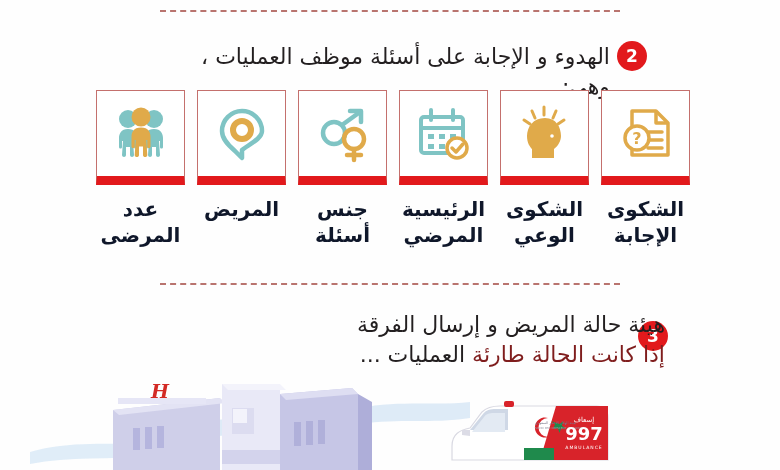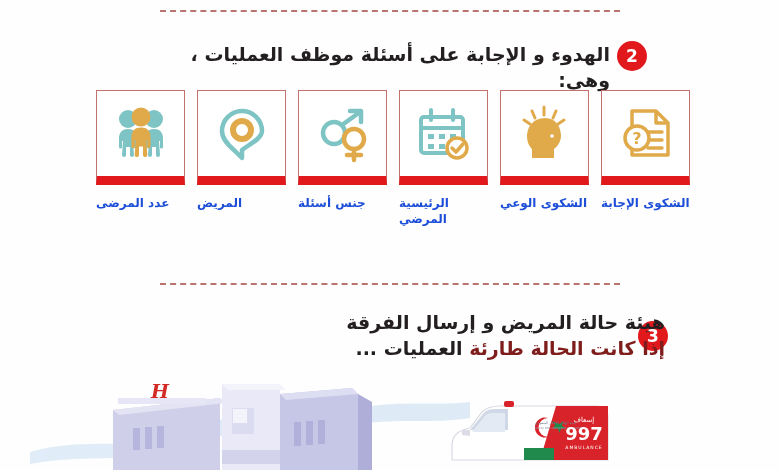--- a/index.html
+++ b/index.html
@@ -48,22 +48,22 @@
     line-height: 1;
   }
   .badge-2 { top: 41px;  left: 617px; }
   .badge-3 { top: 321px; left: 638px; }
 
   
   .heading {
     position: absolute;
     text-align: right;
     color: #231f20;
-    font-size: 19px;
-    font-weight: bold;
+    font-size: 22px;
+    font-weight: normal;
     line-height: 1.35;
     direction: rtl;
   }
   .heading-2 {
     top: 42px;
     right: 170px;
     width: 440px;
   }
   .heading-3 {
     top: 310px;
@@ -102,24 +102,24 @@
     position: absolute;
     top: 196px;
     left: 96px;
     width: 594px;
     display: flex;
     flex-direction: row-reverse;
     justify-content: space-between;
   }
   .label {
     width: 89px;
-    text-align: left;
-    font-size: 12px;
+    text-align: center;
+    font-size: 20px;
     font-weight: bold;
-    color: #1d4ed8;
+    color: #0f172a;
     line-height: 1.3;
     direction: rtl;
   }
 
   
   .illustration {
     position: absolute;
     left: 0;
     top: 372px;
     width: 780px;

